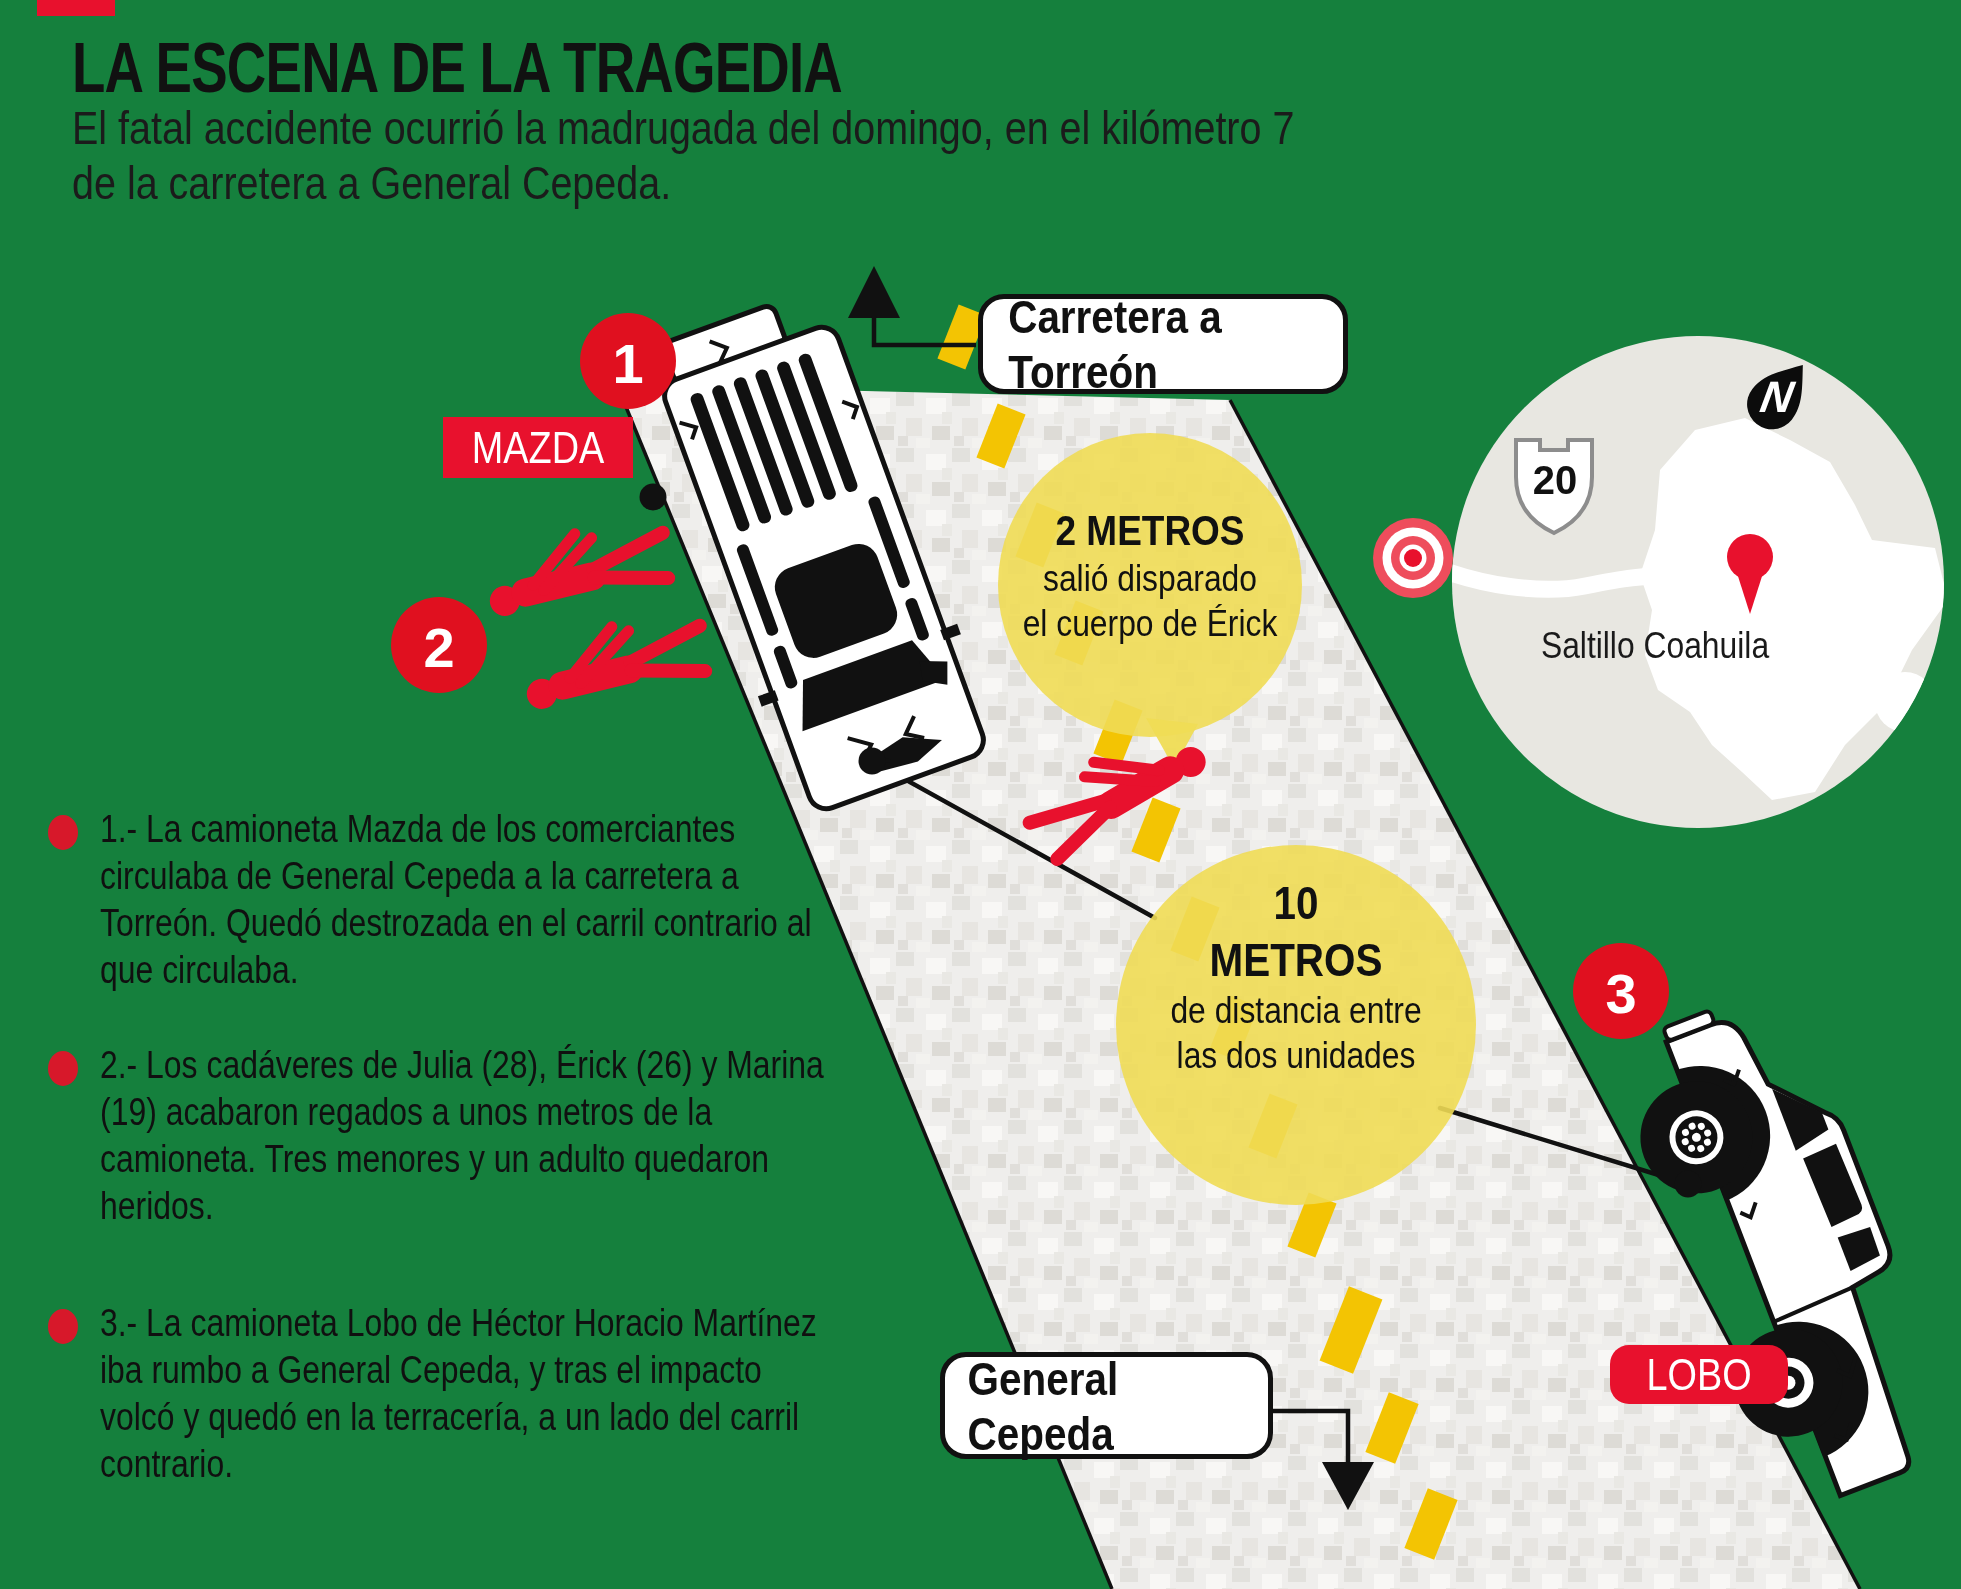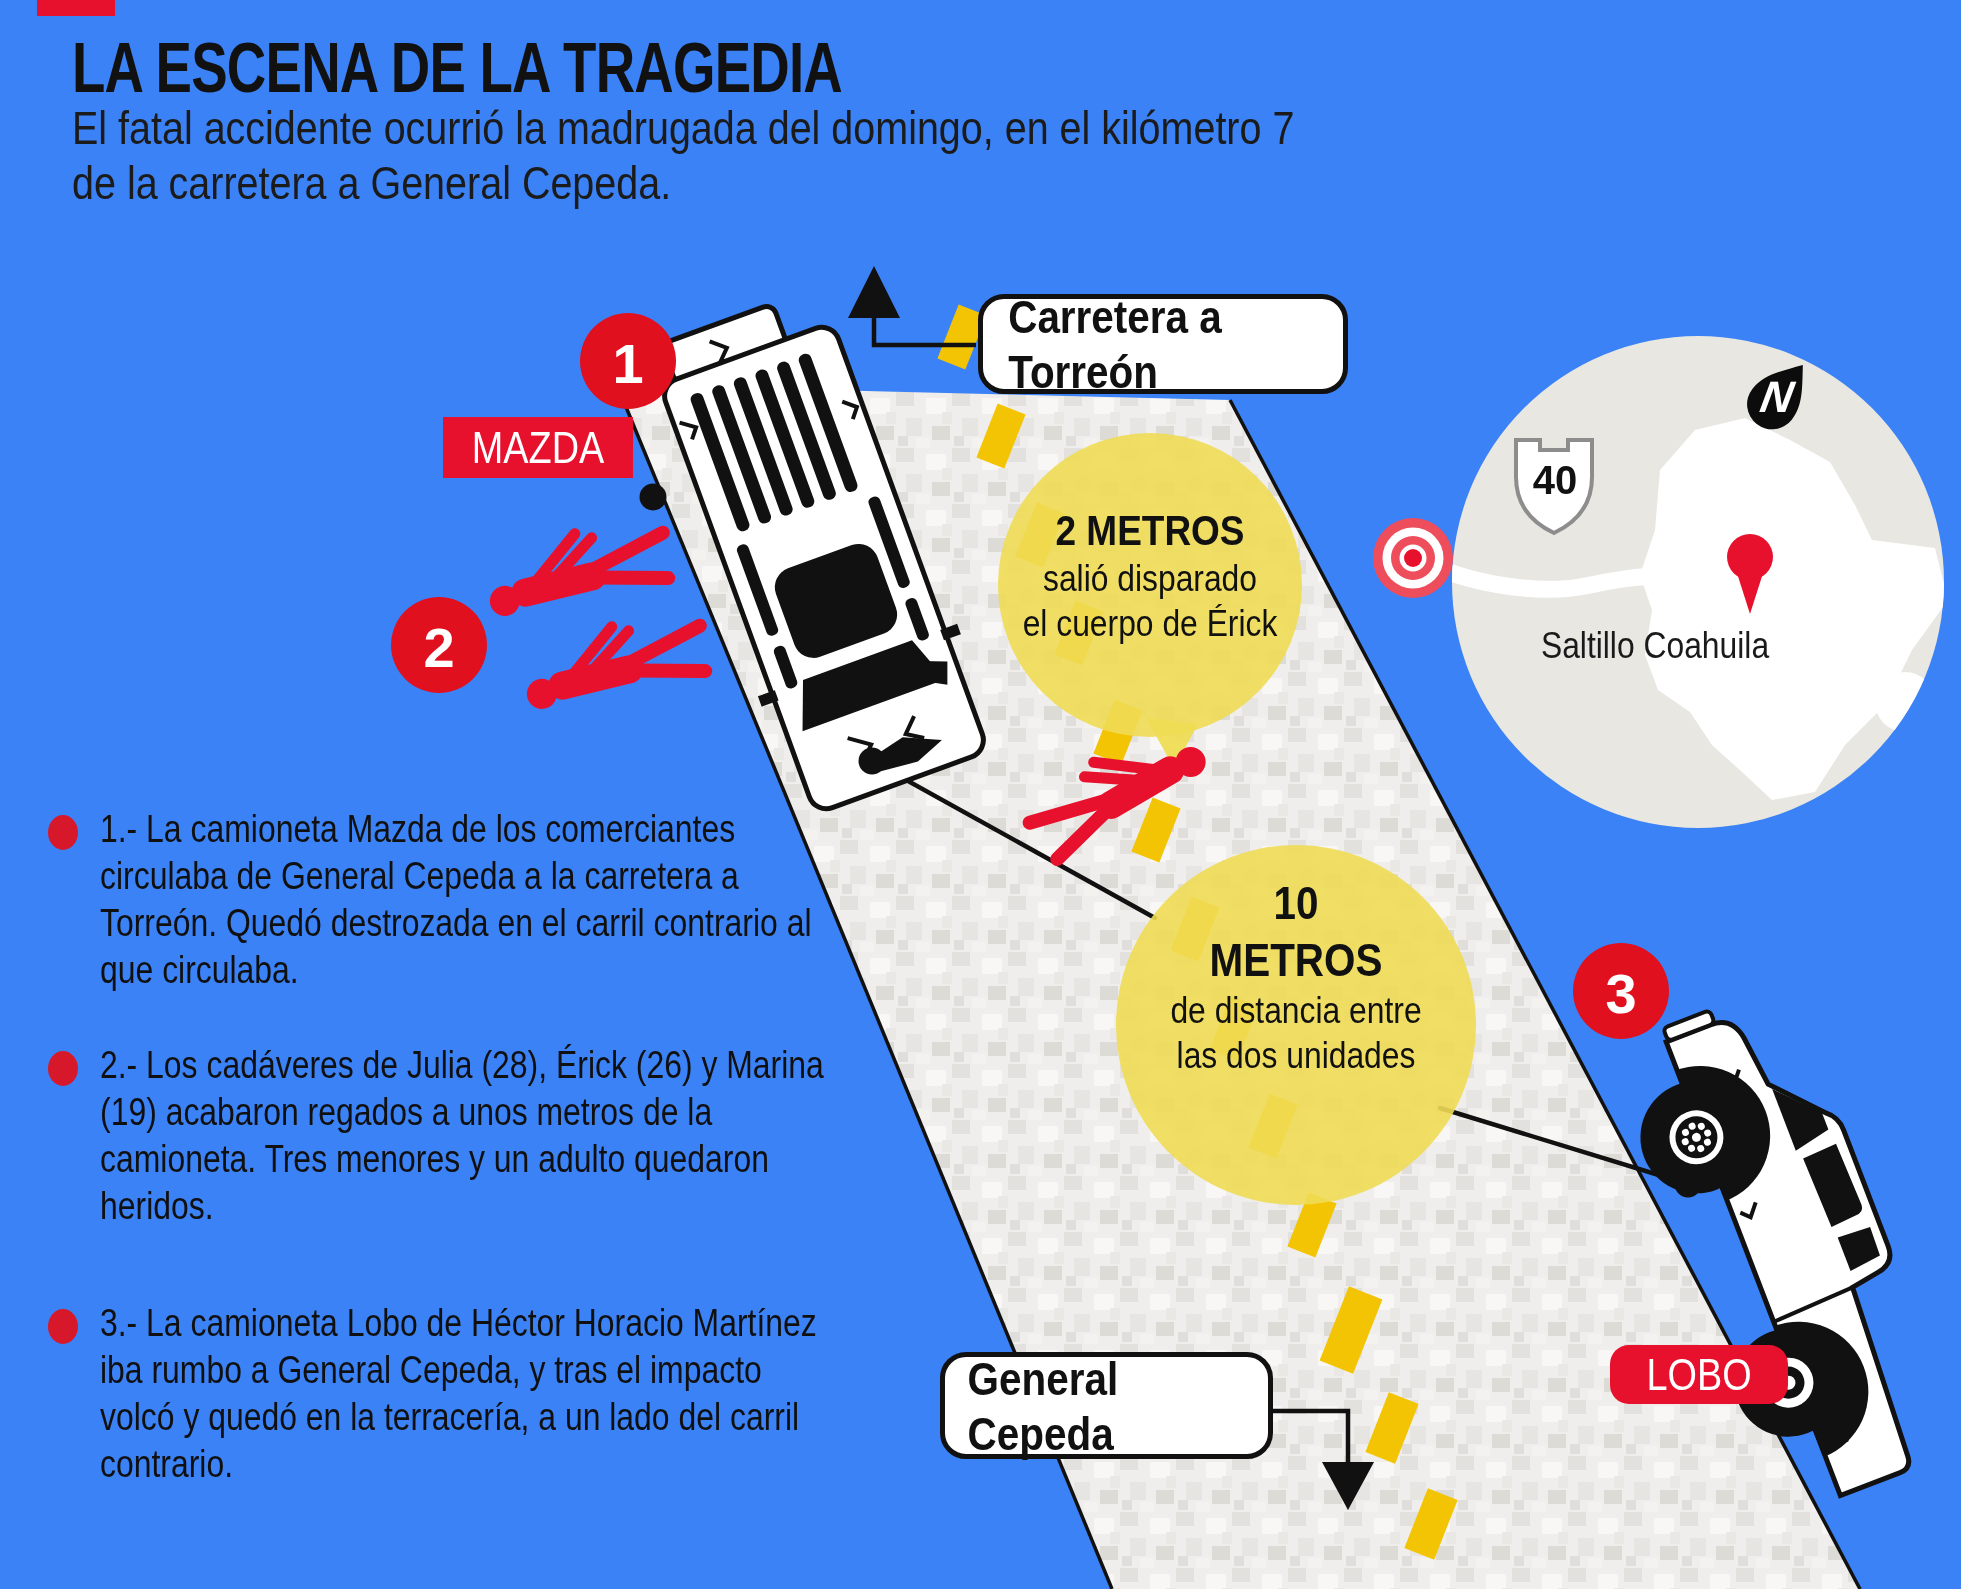--- a/index.html
+++ b/index.html
@@ -1,16 +1,16 @@
 <!DOCTYPE html>
 <html><head>
 <meta charset="utf-8">
 <style>
   html,body{margin:0;padding:0;background:#fff;}
-  #stage{position:relative;width:1961px;height:1589px;background:#3b82f6;overflow:hidden;
+  #stage{position:relative;width:1961px;height:1589px;background:#15803d;overflow:hidden;
          font-family:"Liberation Sans",sans-serif;color:#111;}
   #diagram-svg{position:absolute;left:0;top:0;z-index:1;}
   .txt{position:absolute;z-index:3;}
   .cond{transform:scaleX(0.84);transform-origin:0 0;}
   .condc{transform:scaleX(0.86);transform-origin:50% 50%;}
   .title{left:72px;top:28px;font-size:70px;font-weight:bold;letter-spacing:-1px;
          transform:scaleX(0.78);transform-origin:0 0;white-space:nowrap;}
   .subtitle{left:72px;top:100px;font-size:47px;line-height:55px;color:#1b1b1b;white-space:nowrap;}
   .note{width:880px;font-size:38px;line-height:47px;color:#101010;}
   .note-dot{position:absolute;width:30px;height:35px;border-radius:50%;background:#d7182a;z-index:3;}
@@ -249,16 +249,16 @@
   </div>
 
   <div class="callout condc" style="left:1106px;top:874px;width:380px;">
     <div class="co-head-big">10</div>
     <div class="co-head-big">METROS</div>
     <div class="co-line">de distancia entre</div>
     <div class="co-line">las dos unidades</div>
   </div>
 
   <div class="map-label condc" style="left:1500px;top:625px;width:310px;">Saltillo Coahuila</div>
-  <div class="shield-num" style="left:1516px;top:458px;width:78px;">40</div>
+  <div class="shield-num" style="left:1516px;top:458px;width:78px;">20</div>
   <div class="compass-n" style="left:1747px;top:372px;width:60px;transform:skewX(-10deg);">N</div>
 
 </div>
 
 </body></html>

